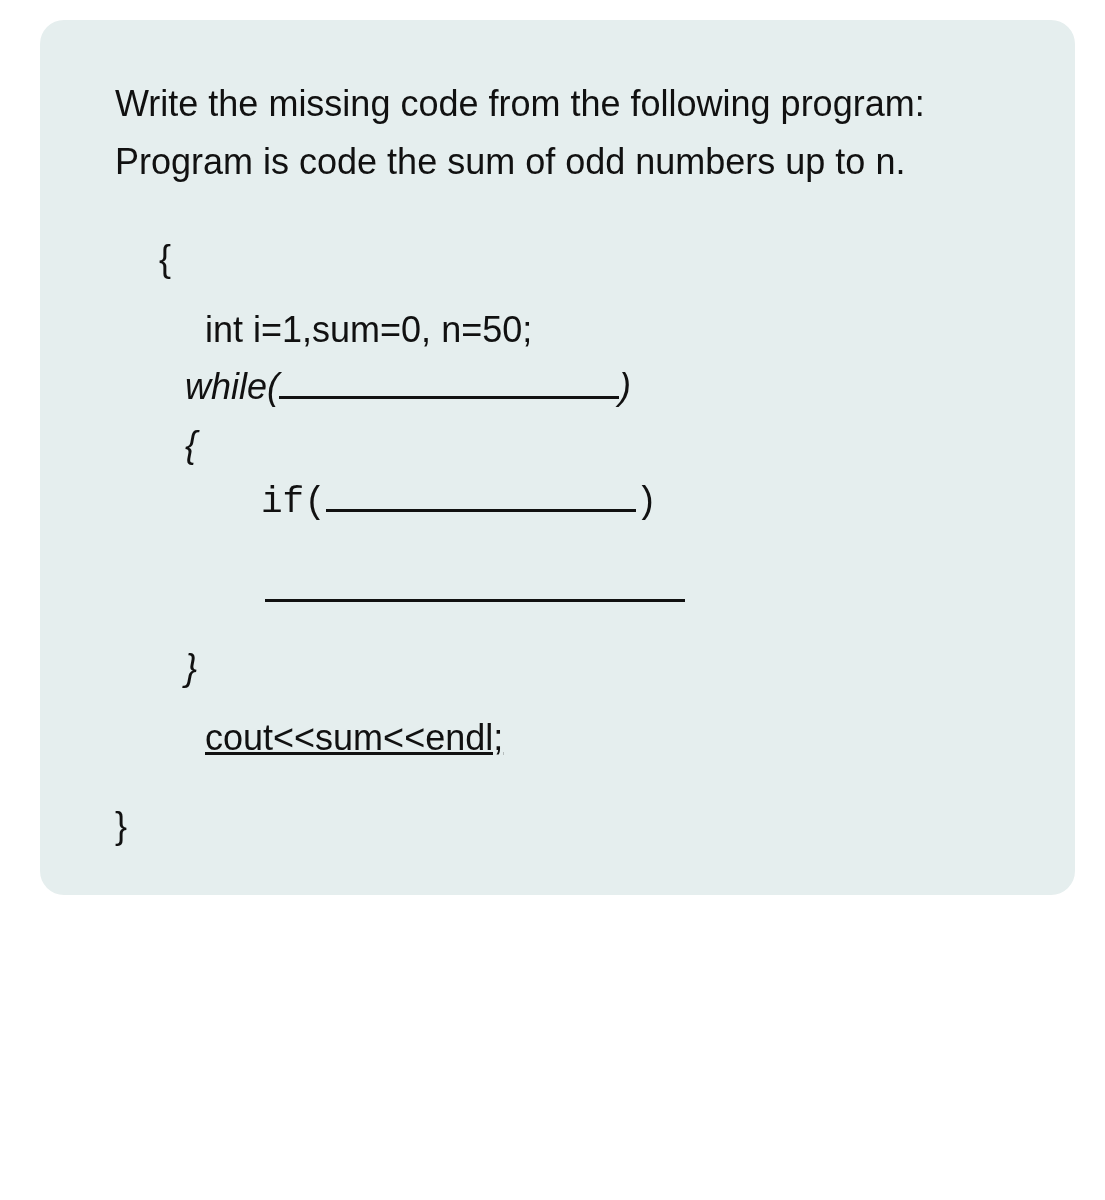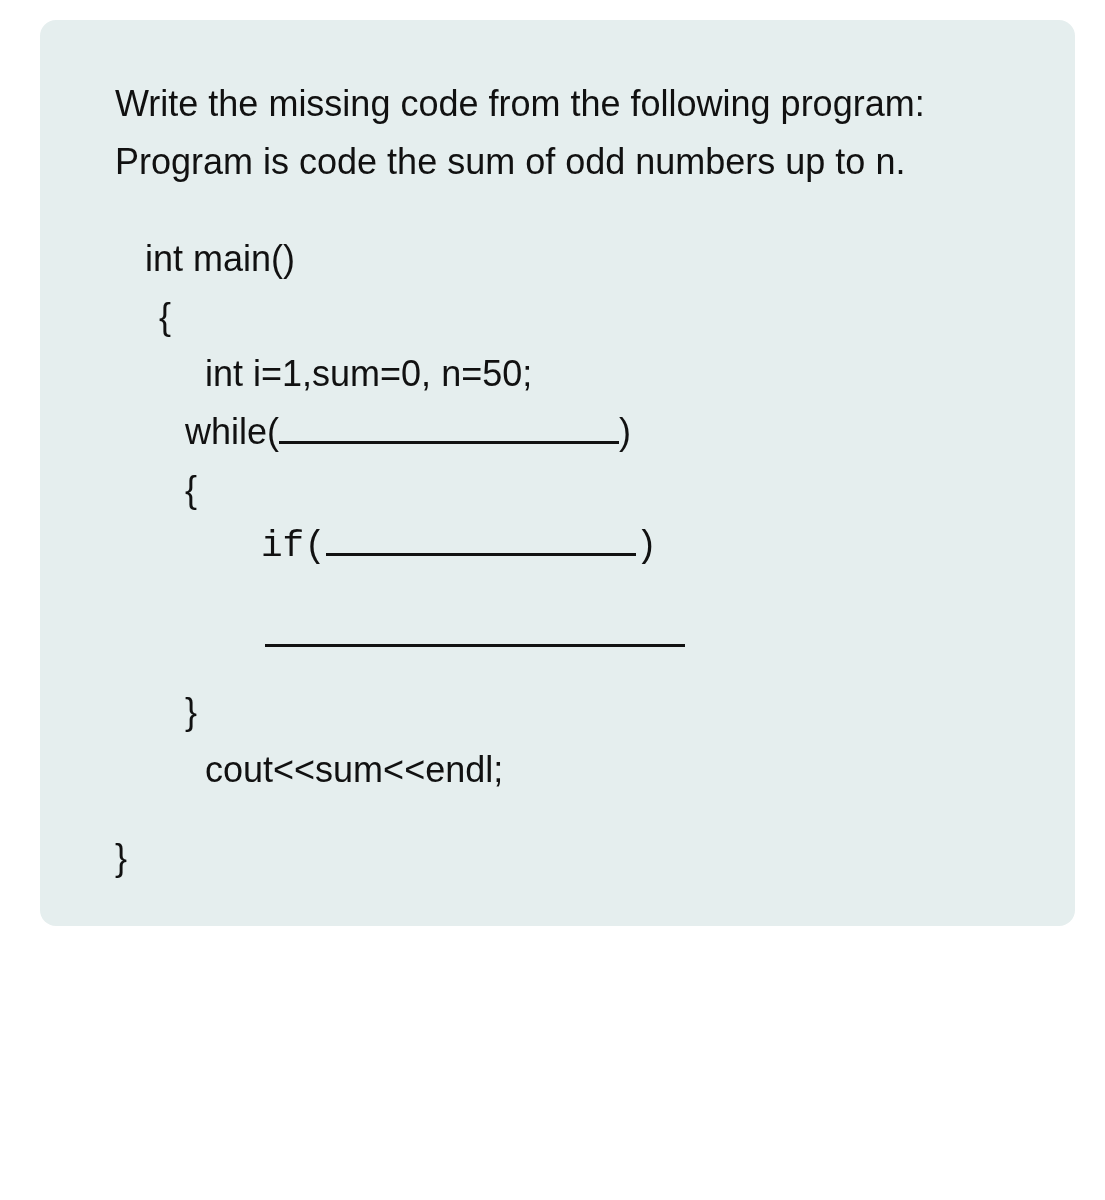--- a/index.html
+++ b/index.html
@@ -7,36 +7,36 @@
     padding: 0;
     width: 1105px;
     height: 1200px;
     background: #ffffff;
     font-family: -apple-system, BlinkMacSystemFont, "Segoe UI", Helvetica, Arial, sans-serif;
   }
   .card {
     box-sizing: border-box;
     margin: 20px 30px 0 40px;
     background: #e5eeee;
-    border-radius: 16px;
+    border-radius: 24px;
     padding: 55px 60px 40px 75px;
     color: #111;
     font-size: 36px;
     line-height: 1.6;
   }
   .prompt {
     margin-bottom: 40px;
   }
   .code {
     padding-left: 30px;
   }
   .l1 { padding-left: 0; }
   .l2 { padding-left: 14px; }
-  .l3 { padding-left: 60px; }
-  .l3b { padding-left: 40px; }
+  .l3 { padding-left: 60px; margin-top: 13px; }
+  .l3b { padding-left: 40px; font-style: italic; }
   .l4 { padding-left: 116px; font-family: Liberation Mono, monospace; }
   .l5 { padding-left: 190px; }
   .blank-line {
     padding-left: 120px;
     margin-top: 30px;
     margin-bottom: 20px;
   }
   .rule {
     display: inline-block;
     border-bottom: 3px solid #111;
@@ -56,21 +56,20 @@
 
 <div class="card">
 
   <div class="prompt">
     <div>Write the missing code from the following program:</div>
     <div>Program is code the sum of odd numbers up to n.</div>
   </div>
 
   <div class="code">
 
-    <div class="l1">int main()</div>
     <div class="l2">{</div>
 
     <div class="l3">int i=1,sum=0, n=50;</div>
 
     <div class="l3b">
       <span>while(</span><span class="rule w-med"></span><span>)</span>
     </div>
 
     <div class="l3b">{</div>
 
@@ -78,18 +77,18 @@
       <span>if(</span><span class="rule w-sm"></span><span>)</span>
     </div>
 
 
     <div class="blank-line">
       <span class="rule w-lg"></span>
     </div>
 
     <div class="l3b">}</div>
 
-    <div class="l3" style="">cout&lt;&lt;sum&lt;&lt;endl;</div>
+    <div class="l3" style="text-decoration:underline;">cout&lt;&lt;sum&lt;&lt;endl;</div>
 
     <div class="close-brace-outer" style="margin-top:30px;">}</div>
 
   </div>
 </div>
 
 </body></html>

